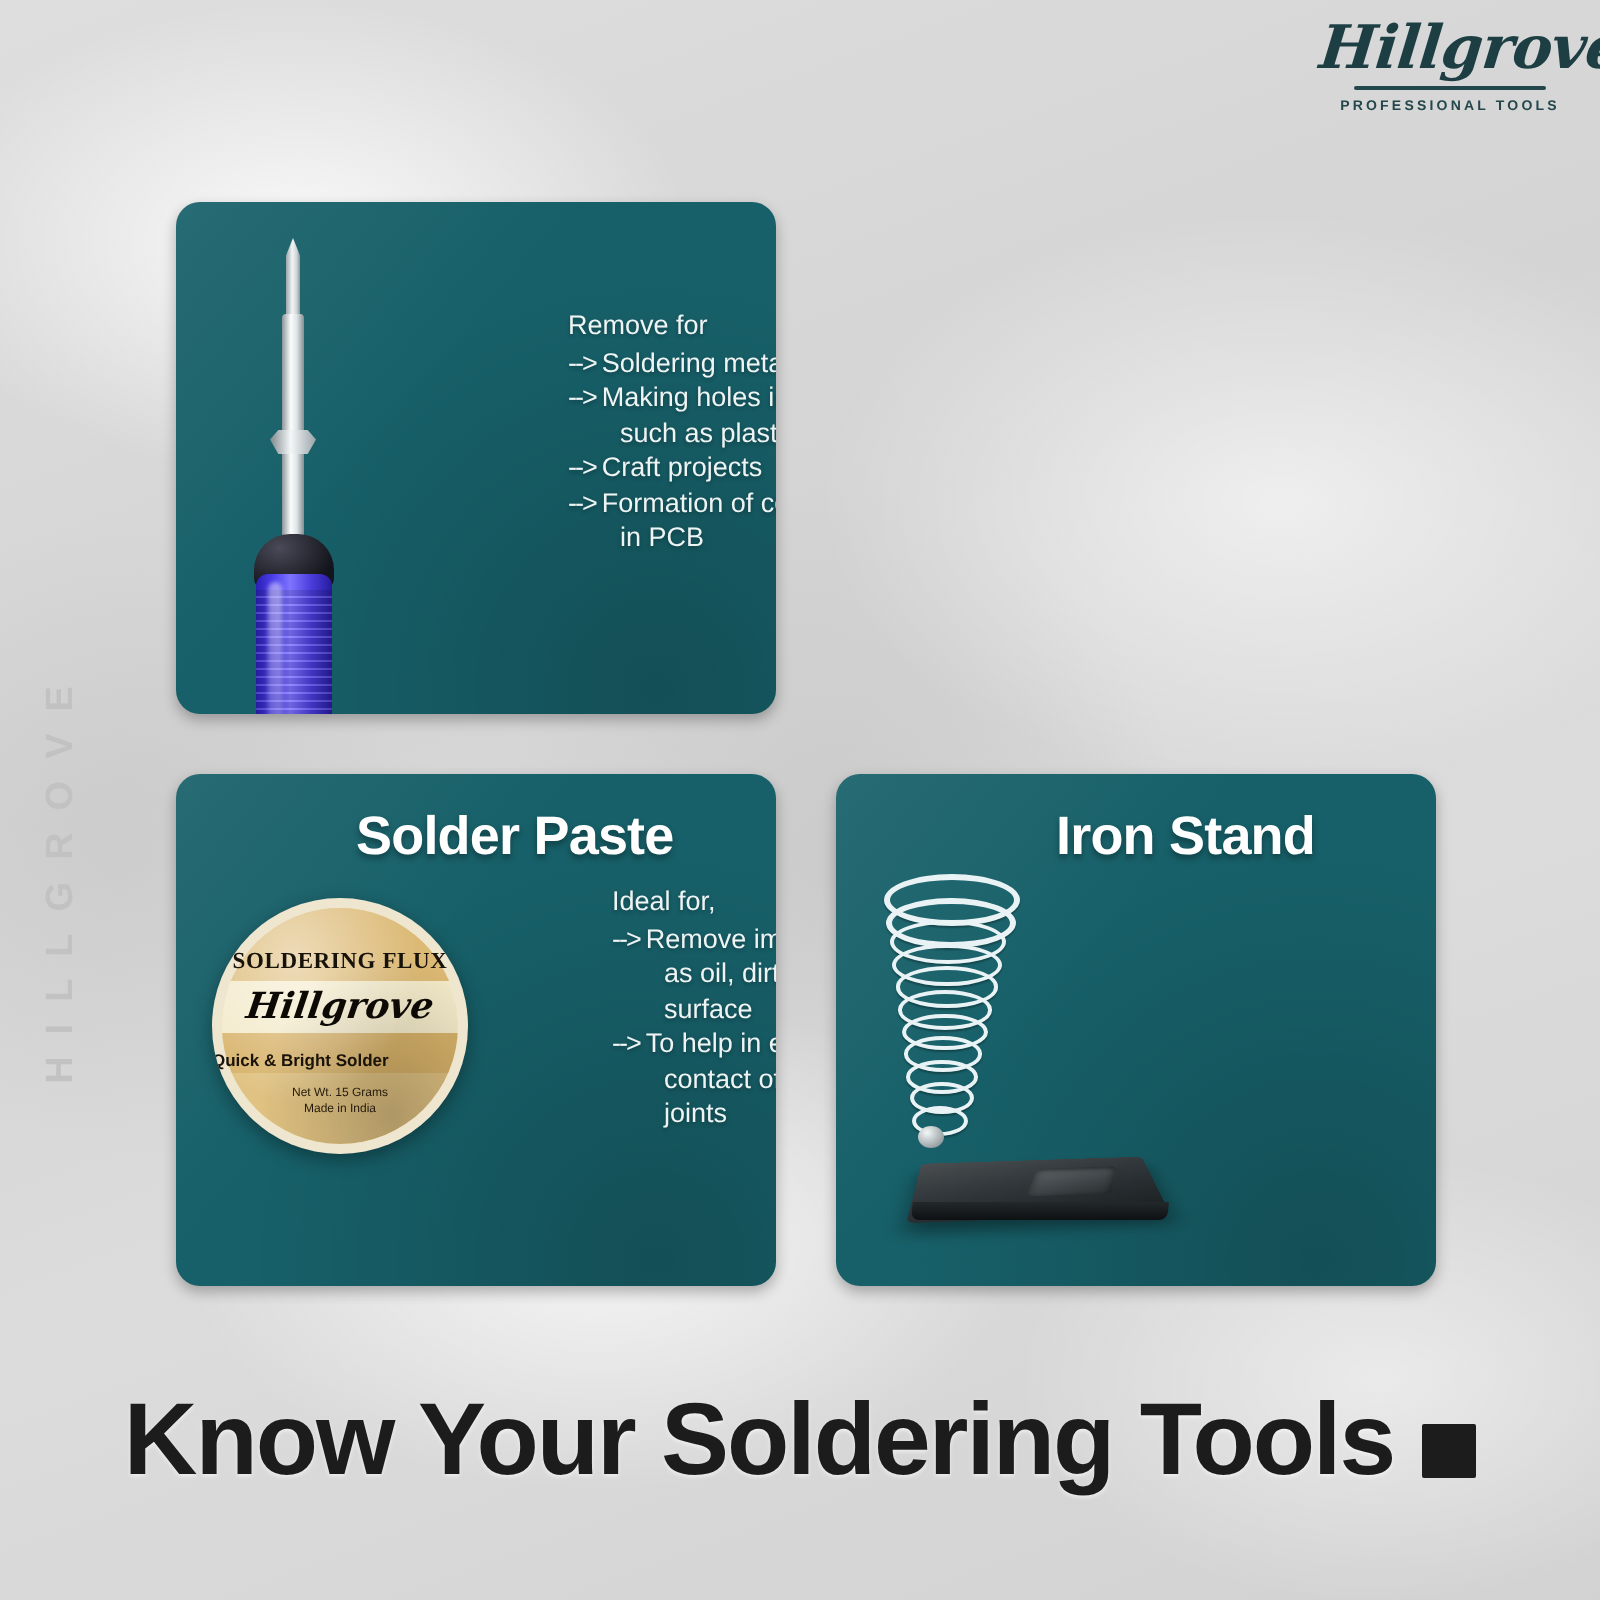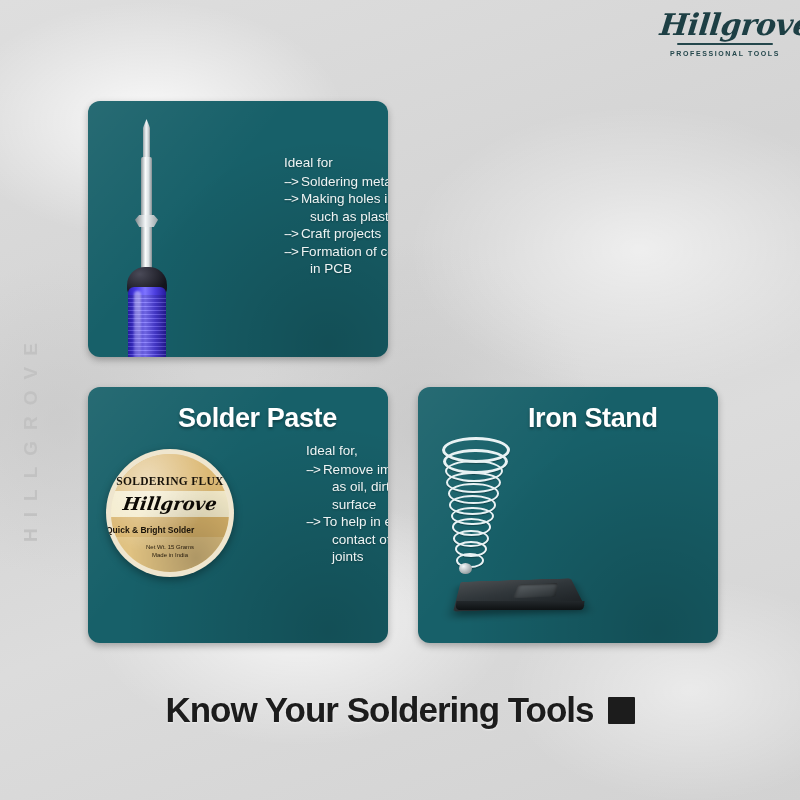--- a/index.html
+++ b/index.html
@@ -237,21 +237,21 @@
     position:absolute;left:27px;top:128px;width:13px;height:11px;
     background:radial-gradient(ellipse at 35% 30%,#f3f7f8,#9aa3a6 70%,#6e7679);
     border-radius:50%;
   }
 
   
   .headline{
     position:absolute;left:0;right:0;top:690px;
     text-align:center;
     color:#1c1c1c;
-    font-weight:700;font-size:35px;letter-spacing:-1px;
+    font-weight:700;font-size:51px;letter-spacing:-1px;
     text-shadow:0 1px 2px rgba(255,255,255,.6);
     white-space:nowrap;
   }
   .headline .blk{
     display:inline-block;width:27px;height:27px;background:#1c1c1c;
     margin-left:14px;vertical-align:-2px;border-radius:1px;
   }
 </style>
 </head>
 <body>
@@ -270,21 +270,21 @@
 
   <div class="card" id="card-iron">
     <div class="iron">
       <div class="iron-tip"></div>
       <div class="iron-shaft"></div>
       <div class="iron-collar"></div>
       <div class="iron-cap"></div>
       <div class="iron-handle"></div>
     </div>
     <div class="card-body">
-      <div class="lead">Ideal for</div>
+      <div class="lead">Remove for</div>
       <ul>
         <li><span class="arrow">--&gt;</span><span>Soldering metal parts</span></li>
         <li><span class="arrow">--&gt;</span><span>Making holes in materials such as plastic</span></li>
         <li><span class="arrow">--&gt;</span><span>Craft projects</span></li>
         <li><span class="arrow">--&gt;</span><span>Formation of connection in PCB</span></li>
       </ul>
     </div>
   </div>
 
 

